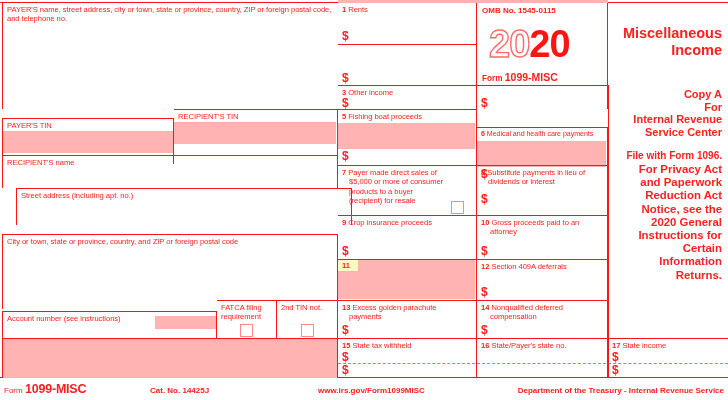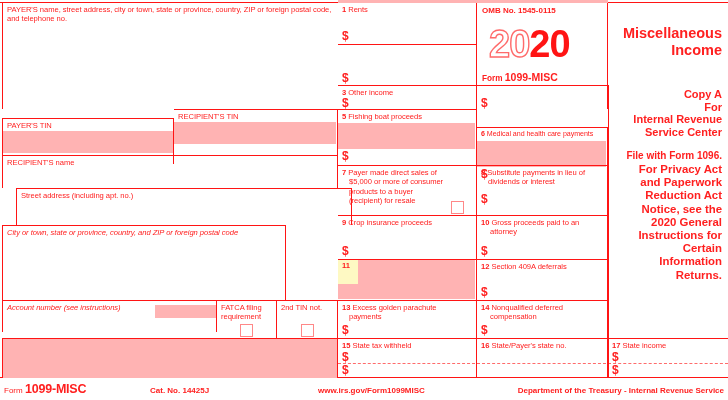--- a/index.html
+++ b/index.html
@@ -70,25 +70,25 @@
   </div>
 
   <div class="c bt bl br" style="left:2px;top:155px;width:336px;height:33px;">
     <div class="lbl">RECIPIENT'S name</div>
   </div>
 
   <div class="c bt bl br" style="left:16px;top:188px;width:336px;height:37px;">
     <div class="lbl">Street address (including apt. no.)</div>
   </div>
 
-  <div class="c bt bl br" style="left:2px;top:225px;width:284px;height:75px;font-style:italic;">
+  <div class="c bt bl br" style="left:2px;top:234px;width:336px;height:75px;">
     <div class="lbl">City or town, state or province, country, and ZIP or foreign postal code</div>
   </div>
 
-  <div class="c bt bl br" style="left:2px;top:300px;width:215px;height:32px;font-style:italic;">
+  <div class="c bt bl br" style="left:2px;top:311px;width:215px;height:32px;">
     <div class="lbl">Account number (see instructions)</div>
     <div class="pink" style="left:152px;top:4px;width:61px;height:13px;"></div>
   </div>
 
   <div class="c bt br" style="left:217px;top:300px;width:60px;height:38px;">
     <div class="lbl">FATCA filing</div>
     <div class="lbl" style="padding-top:0;">requirement</div>
     <div class="cbx" style="left:23px;top:23px;"></div>
   </div>
 
@@ -142,21 +142,21 @@
   <div class="c bt br" style="left:338px;top:215px;width:139px;height:44px;">
     <div class="lbl">
       <span class="num">9</span>
       <span>Crop insurance proceeds</span>
     </div>
     <div class="dollar" style="left:4px;top:29px;">$</div>
   </div>
 
   <div class="c bt br" style="left:338px;top:259px;width:139px;height:41px;">
     <div class="pink" style="left:0;top:0;width:137px;height:39px;"></div>
-    <div class="lbl" style="position:absolute;left:0;top:0;background:#fef9c3;padding:1px 8px 14px 4px;">
+    <div class="lbl" style="position:absolute;left:0;top:0;background:#fef9c3;padding:1px 8px 1px 4px;">
       <span class="num">11</span>
     </div>
   </div>
 
   <div class="c bt br" style="left:338px;top:300px;width:139px;height:38px;">
     <div class="lbl" style="padding-bottom:0;">
       <span class="num">13</span>
       <span>Excess golden parachute</span>
     </div>
     <div class="lbl" style="padding:0 0 0 11px;">payments</div>

